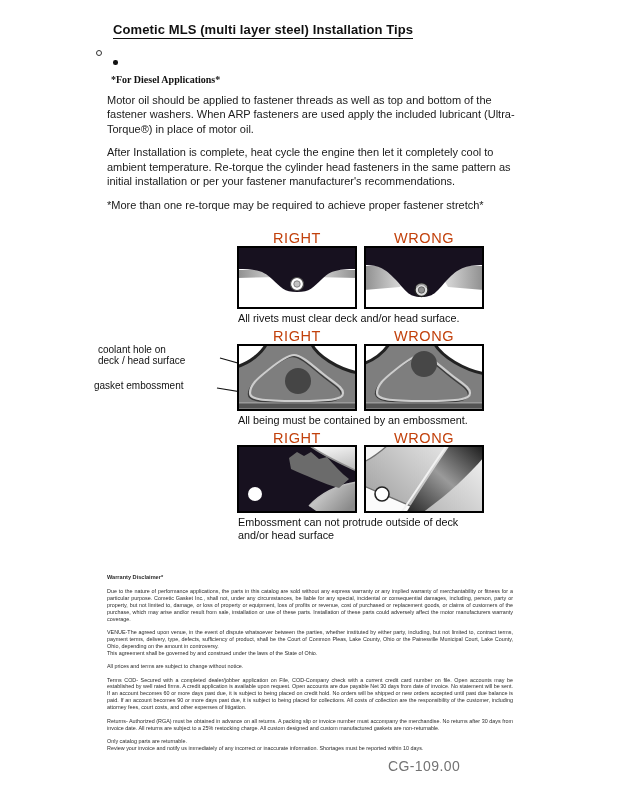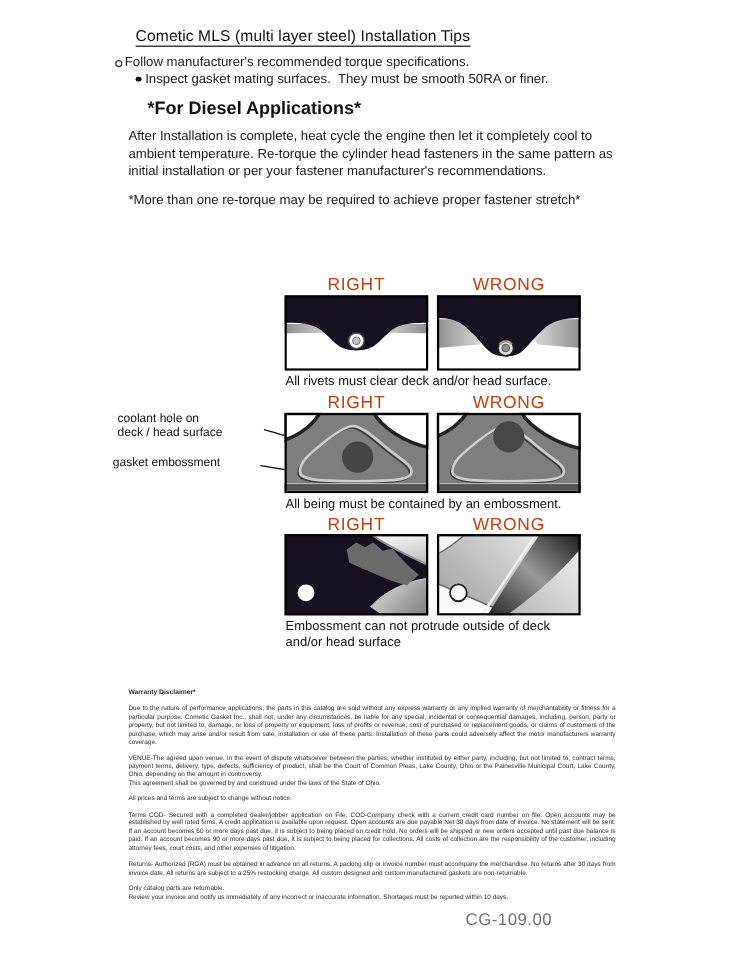--- a/index.html
+++ b/index.html
@@ -4,29 +4,29 @@
 <style>
   html,body{margin:0;padding:0;}
   body{
     width:618px;height:800px;background:#ffffff;position:relative;overflow:hidden;
     font-family:"Liberation Sans","DejaVu Sans",sans-serif;color:#1a1a1a;
     -webkit-font-smoothing:antialiased;
   }
 
   
   .content{position:absolute;left:96px;top:22px;width:426px;}
-  .doc-title{margin:0 0 6px 17px;font-size:13px;font-weight:normal;color:#111;}
+  .doc-title{margin:0 0 6px 17px;font-size:13px;font-weight:bold;color:#111;}
   .doc-title span{display:inline-block;border-bottom:1.6px solid #111;padding-bottom:1px;letter-spacing:.1px;}
   .tip-row{display:flex;align-items:flex-start;line-height:14.2px;font-size:11px;white-space:pre-wrap;}
   .tip-row .marker{flex:0 0 auto;width:8px;margin-top:4.5px;}
   .ring{display:block;width:4px;height:4px;border:1px solid #333;border-radius:50%;}
   .dot{display:block;width:4.5px;height:4.5px;background:#111;border-radius:50%;}
   .sub{margin-left:17px;}
   .diesel{margin:9px 0 0 11px;}
-  .diesel-h{font-size:15px;font-weight:bold;margin:0 16px 8px;color:#111;}
+  .diesel-h{font-size:10px;font-weight:bold;margin:0 4px 8px;color:#111;font-family:Liberation Serif, serif;}
   .diesel p{margin:0 0 9px;font-size:11px;line-height:14.5px;white-space:pre-wrap;}
 
   
   .fig-label{position:absolute;width:120px;text-align:center;font-size:14.5px;letter-spacing:.6px;color:#c2410c;}
   .fig-box{position:absolute;width:120px;display:block;}
   .fig-caption{position:absolute;font-size:10.8px;line-height:12.5px;color:#111;white-space:pre-line;}
   .anno{position:absolute;font-size:10px;line-height:11px;text-align:left;color:#111;}
   .connector{position:absolute;pointer-events:none;}
 
   
@@ -37,29 +37,28 @@
   .doc-code{position:absolute;left:388px;top:758px;font-size:14px;letter-spacing:.4px;color:#737373;}
 </style>
 </head>
 <body>
 
 <div class="content">
   <h1 class="doc-title"><span>Cometic MLS (multi layer steel) Installation Tips</span></h1>
 
   <div class="tip-row">
     <span class="marker"><i class="ring"></i></span>
-    <span>Follow manufacturer's recommended torque specifications.</span>
   </div>
   <div class="tip-row sub">
     <span class="marker"><i class="dot"></i></span>
-    <span>Inspect gasket mating surfaces.  They must be smooth 50RA or finer.</span>
   </div>
 
   <div class="diesel">
     <h2 class="diesel-h">*For Diesel Applications*</h2>
+    <p>Motor oil should be applied to fastener threads as well as top and bottom of the fastener washers. When ARP fasteners are used apply the included lubricant (Ultra-Torque®) in place of motor oil.</p>
     <p>After Installation is complete, heat cycle the engine then let it completely cool to ambient temperature. Re-torque the cylinder head fasteners in the same pattern as initial installation or per your fastener manufacturer's recommendations.</p>
     <p>*More than one re-torque may be required to achieve proper fastener stretch*</p>
   </div>
 </div>
 
 <div class="fig-label" style="left:237px;top:230px">RIGHT</div>
 <div class="fig-label" style="left:364px;top:230px">WRONG</div>
 
 <svg class="fig-box" style="left:237px;top:246px" width="120" height="63" viewBox="0 0 120 63">
   <defs>

